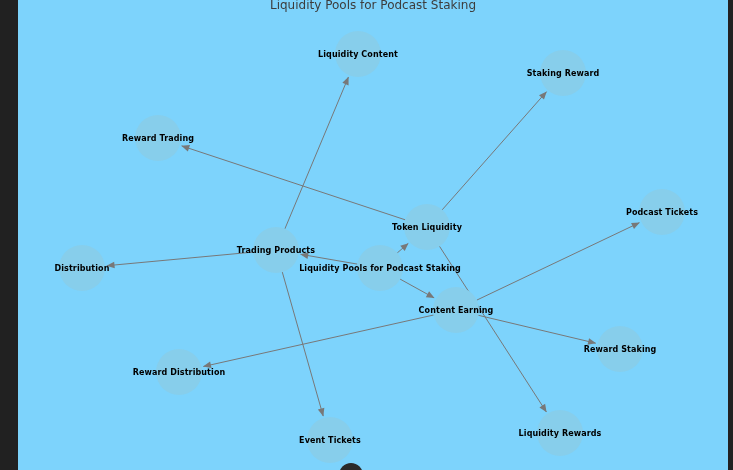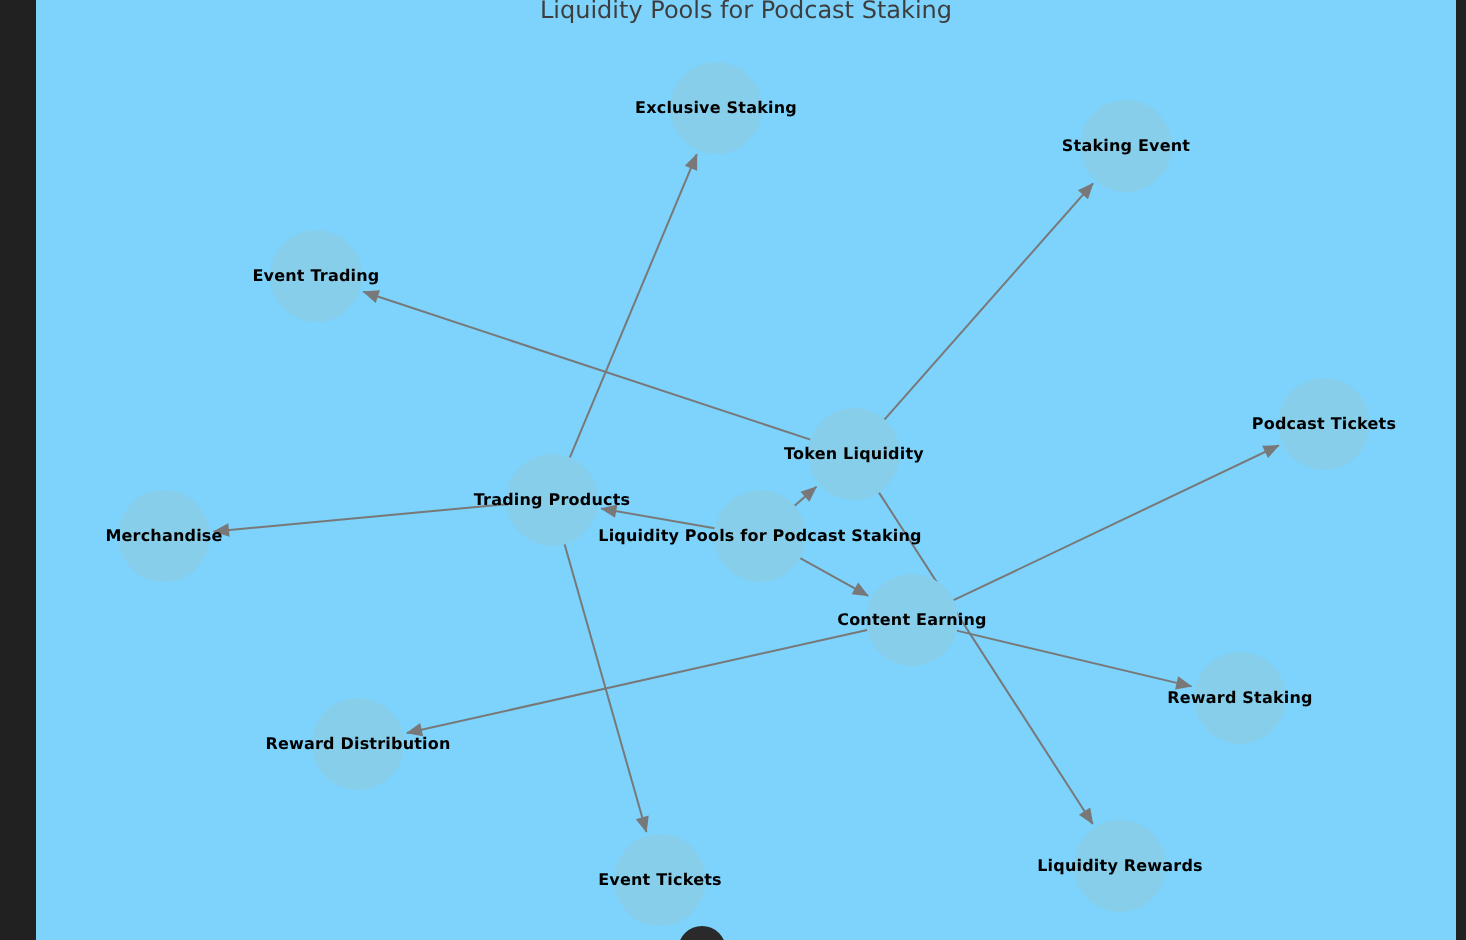--- a/index.html
+++ b/index.html
@@ -78,37 +78,37 @@
       <div class="node" style="left: 276px; top: 250px;">
         <div class="node-circle" style="left: -23px; top: -23px; width: 46px; height: 46px; background: rgb(135, 206, 235);"></div>
         <span class="node-label">Trading Products</span>
       </div>
       <div class="node" style="left: 456px; top: 310px;">
         <div class="node-circle" style="left: -23px; top: -23px; width: 46px; height: 46px; background: rgb(135, 206, 235);"></div>
         <span class="node-label">Content Earning</span>
       </div>
       <div class="node" style="left: 358px; top: 54px;">
         <div class="node-circle" style="left: -23px; top: -23px; width: 46px; height: 46px; background: rgb(135, 206, 235);"></div>
-        <span class="node-label">Exclusive Staking</span>
+        <span class="node-label">Liquidity Content</span>
       </div>
       <div class="node" style="left: 563px; top: 73px;">
         <div class="node-circle" style="left: -23px; top: -23px; width: 46px; height: 46px; background: rgb(135, 206, 235);"></div>
-        <span class="node-label">Staking Event</span>
+        <span class="node-label">Staking Reward</span>
       </div>
       <div class="node" style="left: 158px; top: 138px;">
         <div class="node-circle" style="left: -23px; top: -23px; width: 46px; height: 46px; background: rgb(135, 206, 235);"></div>
-        <span class="node-label">Event Trading</span>
+        <span class="node-label">Reward Trading</span>
       </div>
       <div class="node" style="left: 662px; top: 212px;">
         <div class="node-circle" style="left: -23px; top: -23px; width: 46px; height: 46px; background: rgb(135, 206, 235);"></div>
         <span class="node-label">Podcast Tickets</span>
       </div>
       <div class="node" style="left: 82px; top: 268px;">
         <div class="node-circle" style="left: -23px; top: -23px; width: 46px; height: 46px; background: rgb(135, 206, 235);"></div>
-        <span class="node-label">Merchandise</span>
+        <span class="node-label">Distribution</span>
       </div>
       <div class="node" style="left: 620px; top: 349px;">
         <div class="node-circle" style="left: -23px; top: -23px; width: 46px; height: 46px; background: rgb(135, 206, 235);"></div>
         <span class="node-label">Reward Staking</span>
       </div>
       <div class="node" style="left: 179px; top: 372px;">
         <div class="node-circle" style="left: -23px; top: -23px; width: 46px; height: 46px; background: rgb(135, 206, 235);"></div>
         <span class="node-label">Reward Distribution</span>
       </div>
       <div class="node" style="left: 560px; top: 433px;">

